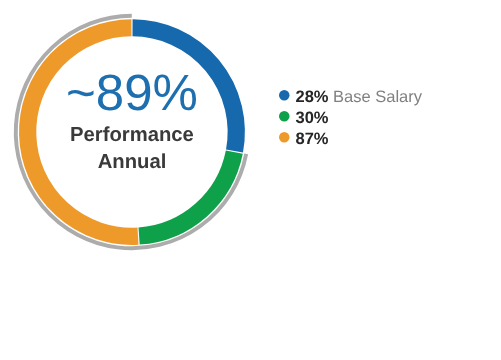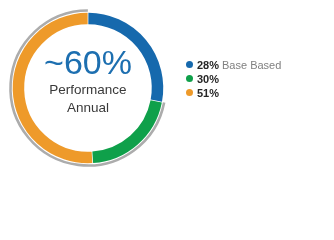--- a/index.html
+++ b/index.html
@@ -46,21 +46,21 @@
     line-height: 36px;
     color: #1D6FB0;
     font-weight: 300;
     letter-spacing: 0px;
     white-space: nowrap;
   }
   .sub-line {
     font-size: 13.5px;
     line-height: 16px;
     color: #3A3A3A;
-    font-weight: 400;
+    font-weight: 700;
     margin-top: 2px;
   }
   .legend {
     position: absolute;
     left: 186px;
     top: 59px;
     width: 148px;
   }
   .legend-row {
     display: flex;
@@ -99,35 +99,35 @@
     <svg class="donut-svg" viewBox="0 0 176 176">
 
       <path id="arc-highlight" fill="none" stroke="#ACACAC" stroke-width="2.6" stroke-linecap="butt" d="M 164.13 102.52 A 77.5 77.5 0 1 1 87.86 10.50"></path>
 
       <path id="seg-0" fill="none" stroke-width="11.5" d="M 88.36 18.50 A 69.5 69.5 0 0 1 156.34 100.67" stroke="#1669AD"></path>
       <path id="seg-1" fill="none" stroke-width="11.5" d="M 156.20 101.38 A 69.5 69.5 0 0 1 92.73 157.34" stroke="#0FA04A"></path>
       <path id="seg-2" fill="none" stroke-width="11.5" d="M 92.00 157.38 A 69.5 69.5 0 1 1 87.64 18.50" stroke="#EE9A2A"></path>
     </svg>
 
     <div class="center-label">
-      <div class="big-pct">~60%</div>
+      <div class="big-pct">~89%</div>
       <div class="sub-line">Performance</div>
       <div class="sub-line">Annual</div>
     </div>
   </div>
 
   <div class="legend">
     <div class="legend-row">
       <span class="bullet" id="bullet-0" style="background: rgb(22, 105, 173);"></span>
       <span class="legend-pct">28%</span>
-      <span class="legend-label">Base Based</span>
+      <span class="legend-label">Base Salary</span>
     </div>
     <div class="legend-row">
       <span class="bullet" id="bullet-1" style="background: rgb(15, 160, 74);"></span>
       <span class="legend-pct">30%</span>
     </div>
     <div class="legend-row">
       <span class="bullet" id="bullet-2" style="background: rgb(238, 154, 42);"></span>
-      <span class="legend-pct">51%</span>
+      <span class="legend-pct">87%</span>
     </div>
   </div>
 
 </div>
 
 </body></html>

